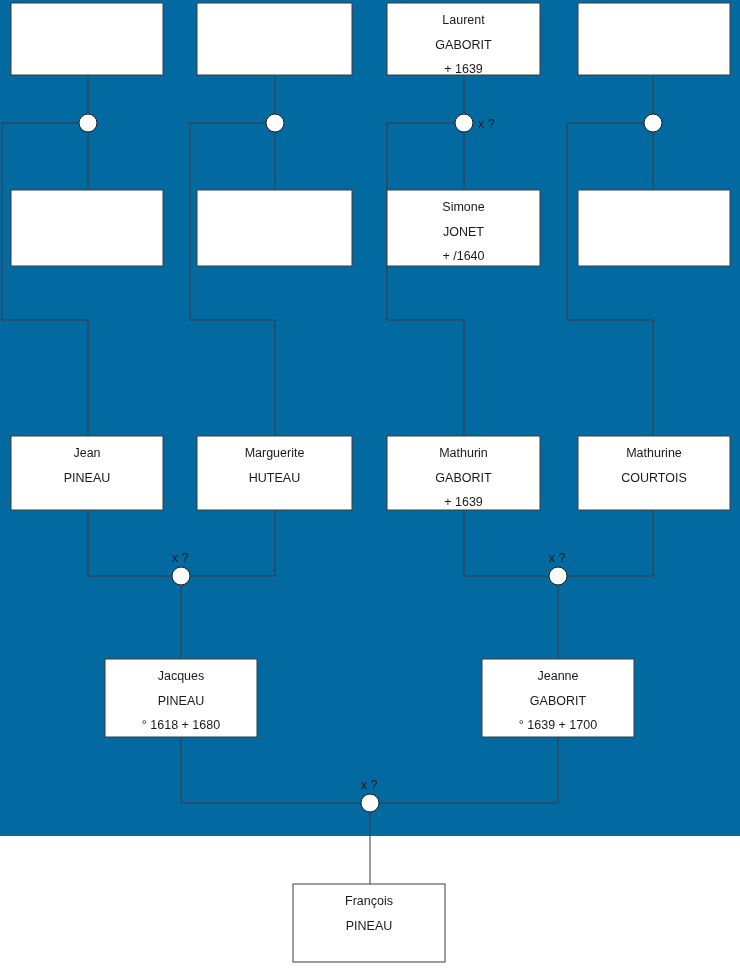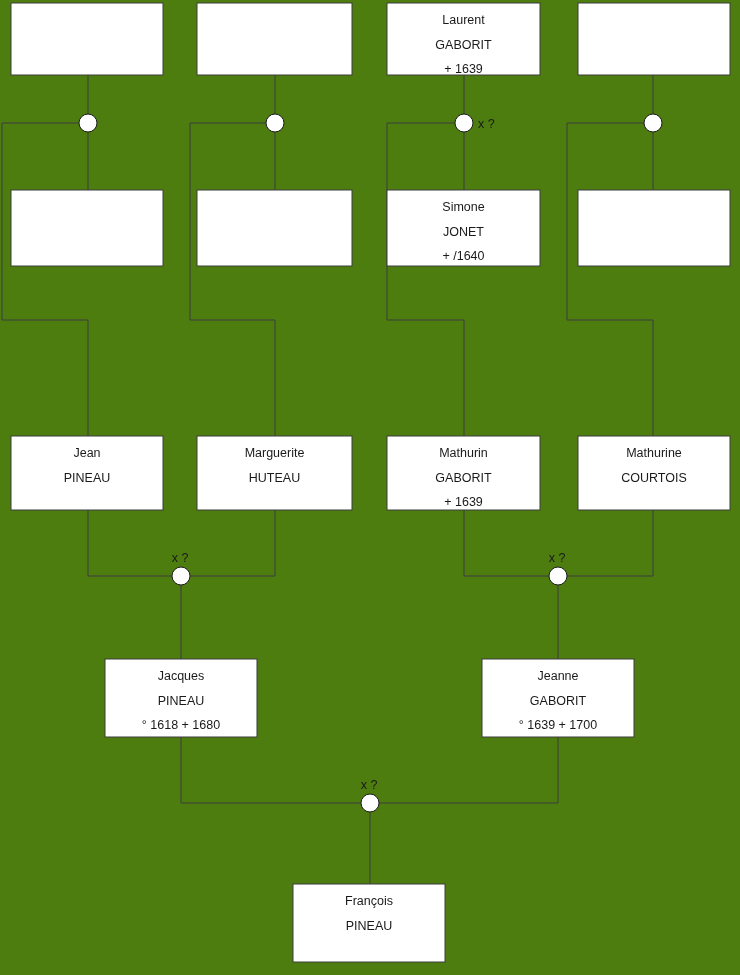--- a/index.html
+++ b/index.html
@@ -10,22 +10,22 @@
   }
   body {
     font-family: "Liberation Sans", sans-serif;
     width: 740px;
     height: 975px;
     overflow: hidden;
   }
   #chart-root {
     position: relative;
     width: 740px;
-    height: 975px;
-    background: #4d7c0f;
+    height: 836px;
+    background: #0369a1;
   }
   svg#tree-canvas {
     position: absolute;
     left: 0;
     top: 0;
     width: 740px;
     height: 975px;
     display: block;
   }
   .person-box {

